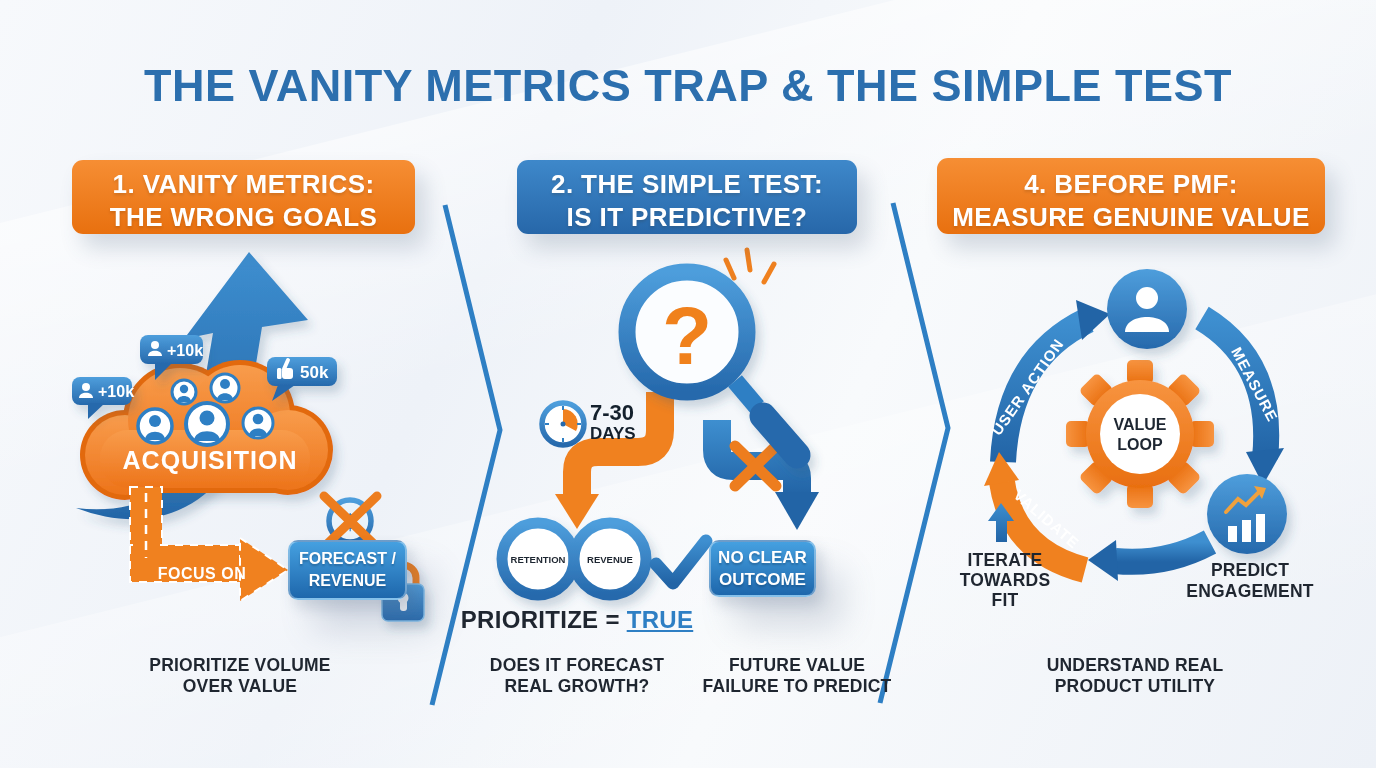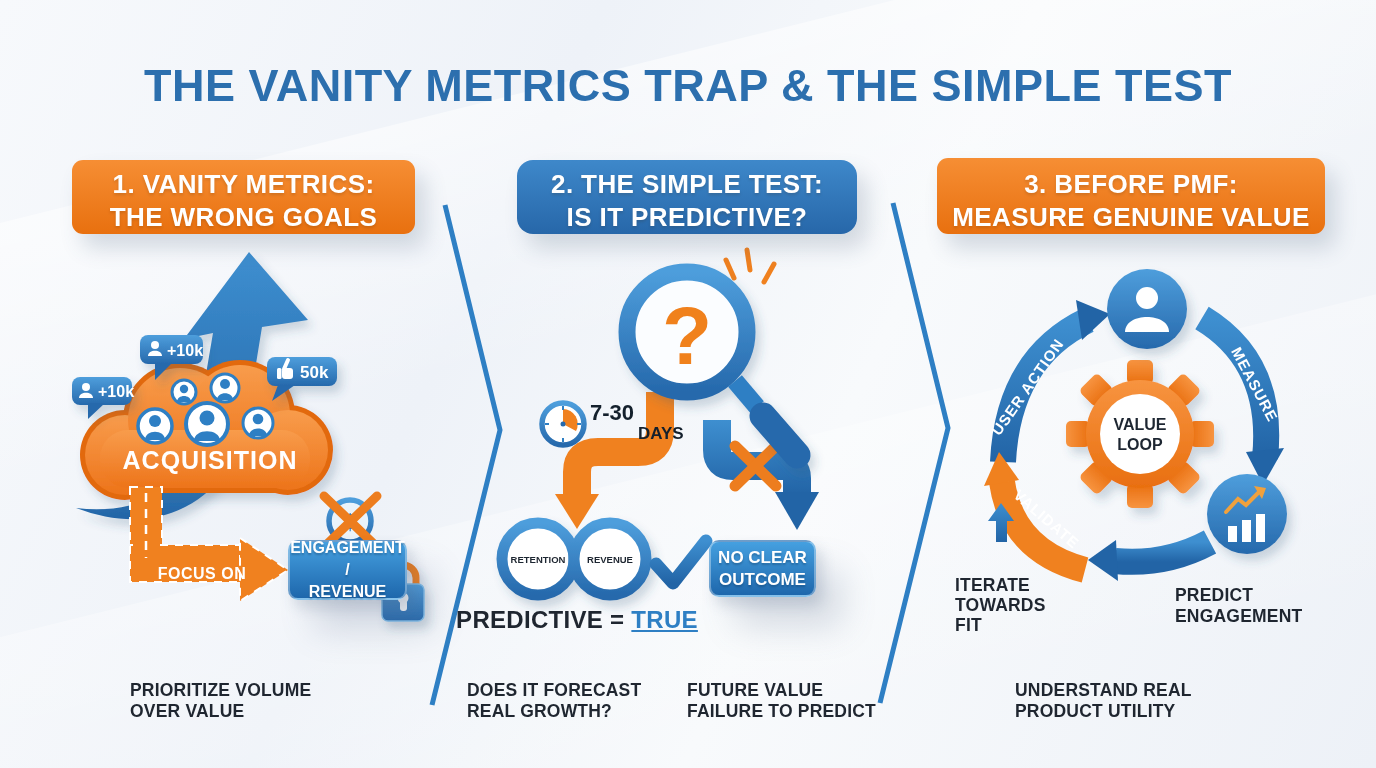--- a/index.html
+++ b/index.html
@@ -18,36 +18,36 @@
     font-size:45px;font-weight:700;color:#2C6FAE;letter-spacing:.5px;
   }
   .hdr{
     position:absolute;border-radius:11px;color:#fff;font-weight:700;text-align:center;
     display:flex;flex-direction:column;justify-content:flex-end;
     font-size:26px;line-height:33px;letter-spacing:.4px;
     text-shadow:0 2px 3px rgba(60,40,10,.18);
     box-shadow:10px 14px 22px rgba(60,85,115,.20);
   }
   .hdr-orange{background:linear-gradient(180deg,#F68E34,#E8700F);}
-  .hdr-blue{background:linear-gradient(180deg,#3E88CA,#2767A9);border-radius:16px;}
+  .hdr-blue{background:linear-gradient(180deg,#3E88CA,#2767A9);}
   .badge-box{
     position:absolute;border-radius:10px;color:#fff;font-weight:700;text-align:center;
     background:linear-gradient(180deg,#45A0E0,#1E67AC);
     border:2px solid rgba(255,255,255,.35);box-sizing:border-box;
     display:flex;flex-direction:column;justify-content:center;
     text-shadow:0 2px 2px rgba(10,40,70,.3);
     box-shadow:26px 30px 34px rgba(90,110,140,.22),6px 8px 14px rgba(60,85,115,.18);
   }
   .caption{
     position:absolute;color:#1F2630;font-weight:700;font-size:17.5px;line-height:21px;
-    text-align:left;letter-spacing:.2px;margin-top:25px;
+    text-align:center;letter-spacing:.2px;
   }
   .days{position:absolute;left:590px;top:402px;color:#14202C;font-weight:700;line-height:21px;}
   .days .val{font-size:22px;display:block;}
-  .days .unit{font-size:17px;display:block;margin-left:48px;}
+  .days .unit{font-size:17px;display:block;}
   .predictive{
     position:absolute;left:447px;top:606px;width:260px;text-align:center;
     font-size:24px;font-weight:700;color:#1F2630;letter-spacing:.3px;
   }
   .predictive .val{color:#2E7FC4;text-decoration:underline;}
   svg{position:absolute;left:0;top:0;}
   svg text{font-family:"Liberation Sans",sans-serif;font-weight:700;}
 </style>
 </head>
 <body>
@@ -298,41 +298,41 @@
 
   <div class="hdr hdr-orange" style="left:72px;top:160px;width:343px;height:74px;">
     <span>1. VANITY METRICS:</span>
     <span>THE WRONG GOALS</span>
   </div>
   <div class="hdr hdr-blue" style="left:517px;top:160px;width:340px;height:74px;">
     <span>2. THE SIMPLE TEST:</span>
     <span>IS IT PREDICTIVE?</span>
   </div>
   <div class="hdr hdr-orange" style="left:937px;top:158px;width:388px;height:76px;">
-    <span>3. BEFORE PMF:</span>
+    <span>4. BEFORE PMF:</span>
     <span>MEASURE GENUINE VALUE</span>
   </div>
 
   <div class="badge-box" style="left:288px;top:540px;width:119px;height:60px;font-size:16px;line-height:22px;">
-    <span>ENGAGEMENT /</span>
+    <span>FORECAST /</span>
     <span>REVENUE</span>
   </div>
 
   <div class="badge-box" style="left:709px;top:540px;width:107px;height:57px;font-size:17px;line-height:22px;">
     <span>NO CLEAR</span>
     <span>OUTCOME</span>
   </div>
 
   <div class="days">
     <span class="val">7-30</span>
     <span class="unit">DAYS</span>
   </div>
 
   <div class="predictive">
-    <span>PREDICTIVE =</span>
+    <span>PRIORITIZE =</span>
     <span class="val">TRUE</span>
   </div>
 
   <div class="caption" style="left:130px;top:655px;width:220px;">
     <div>PRIORITIZE VOLUME</div>
     <div>OVER VALUE</div>
   </div>
   <div class="caption" style="left:467px;top:655px;width:220px;">
     <div>DOES IT FORECAST</div>
     <div>REAL GROWTH?</div>

